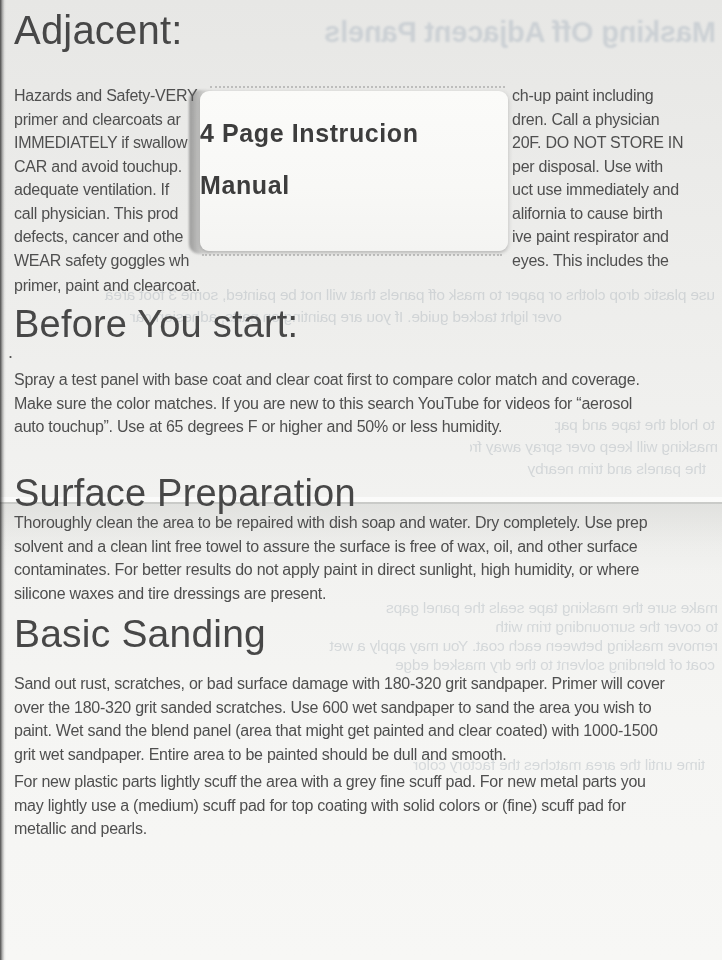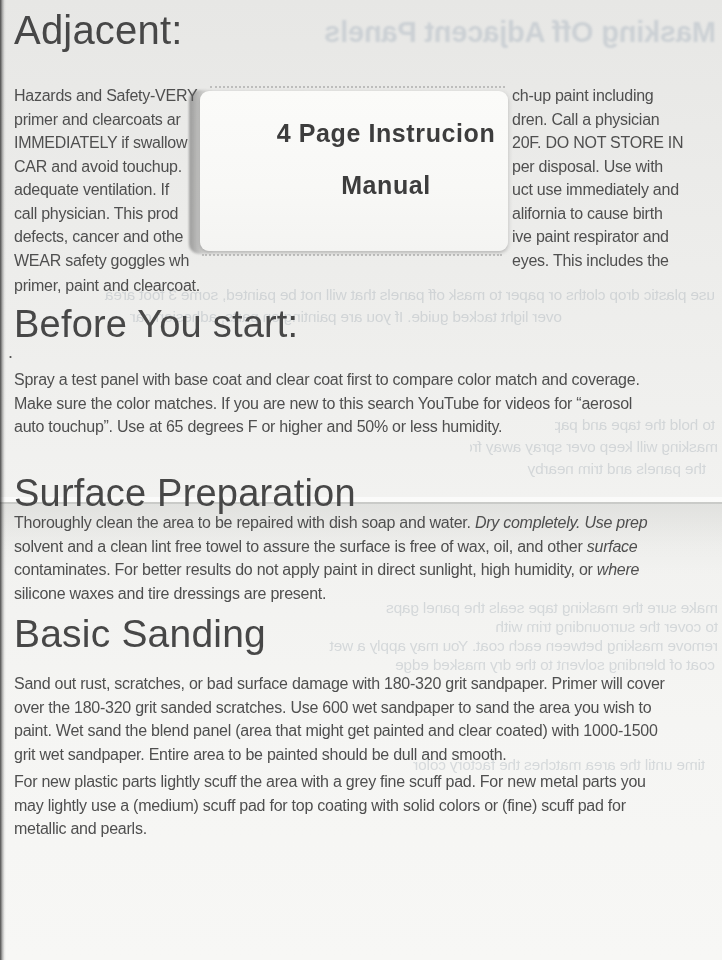--- a/index.html
+++ b/index.html
@@ -23,42 +23,42 @@
     background:linear-gradient(180deg,rgba(168,170,165,.22),rgba(168,170,165,.05) 60%,transparent);}
   
   .h{position:absolute;left:14px;font-weight:300;color:#474747;letter-spacing:.2px;white-space:nowrap;}
   .h-warning{top:8px;font-size:40px;}
   .h-before{top:303px;font-size:38px;}
   .h-surface{top:472px;font-size:38px;}
   .h-sanding{top:612px;font-size:39px;}
   
   .para{position:absolute;left:14px;width:700px;font-size:16px;letter-spacing:-.25px;color:#4f4f4f;}
   .pline{white-space:nowrap;line-height:23.5px;height:23.5px;}
-  .seg-i{font-style:italic;}
+  .seg-i{}
   .p-warning{top:84px;}
   .p-before{top:368px;}
   .p-surface{top:511px;}
   .p-sanding{top:672px;}
   .p-sanding2{top:770px;}
   
   .wline{position:relative;height:23.5px;line-height:23.5px;white-space:nowrap;}
   .wr{position:absolute;left:498px;top:0;}
   .wlast{white-space:nowrap;line-height:23.5px;}
   
   .sticker-shadow{position:absolute;left:189px;top:90px;width:322px;height:164px;border-radius:10px;
     background:linear-gradient(90deg,rgba(90,90,90,.55),rgba(120,120,120,.25) 14px,rgba(150,150,150,.12) 26px,rgba(160,160,160,.10));
     filter:blur(1.2px);}
   .perf{position:absolute;height:0;border-top:2px dotted rgba(145,145,145,.5);}
   .perf-top{left:210px;top:86px;width:295px;}
   .perf-bottom{left:202px;top:254px;width:300px;}
   .sticker{position:absolute;left:200px;top:91px;width:308px;height:160px;border-radius:9px;
     background:linear-gradient(180deg,#fbfbf9 0%,#f8f8f6 60%,#f4f4f2 100%);
     box-shadow:0 2px 3px rgba(80,80,80,.25);}
-  .sticker-line{position:absolute;left:0;width:100%;text-align:center;
-    font-weight:700;font-size:25px;letter-spacing:.6px;color:#3d3d3d;white-space:nowrap;padding-left:32px;}
+  .sticker-line{position:absolute;left:0;width:100%;text-align:left;
+    font-weight:700;font-size:25px;letter-spacing:.6px;color:#3d3d3d;white-space:nowrap;}
   .sticker-l1{top:28px;}
   .sticker-l2{top:80px;}
   
   .gh{position:absolute;transform:scaleX(-1);color:#97a2ac;opacity:.33;filter:blur(.7px);
     font-size:15.5px;white-space:nowrap;overflow:hidden;letter-spacing:-.2px;}
   .gh-title{left:300px;top:16px;width:416px;font-size:29px;font-weight:600;color:#a2aebb;opacity:.40;filter:blur(.9px);}
   .g2a{left:95px;top:286px;width:620px;}
   .g2b{left:130px;top:308px;width:432px;}
   .g3a{left:555px;top:416px;width:160px;}
   .g3b{left:470px;top:438px;width:248px;}

